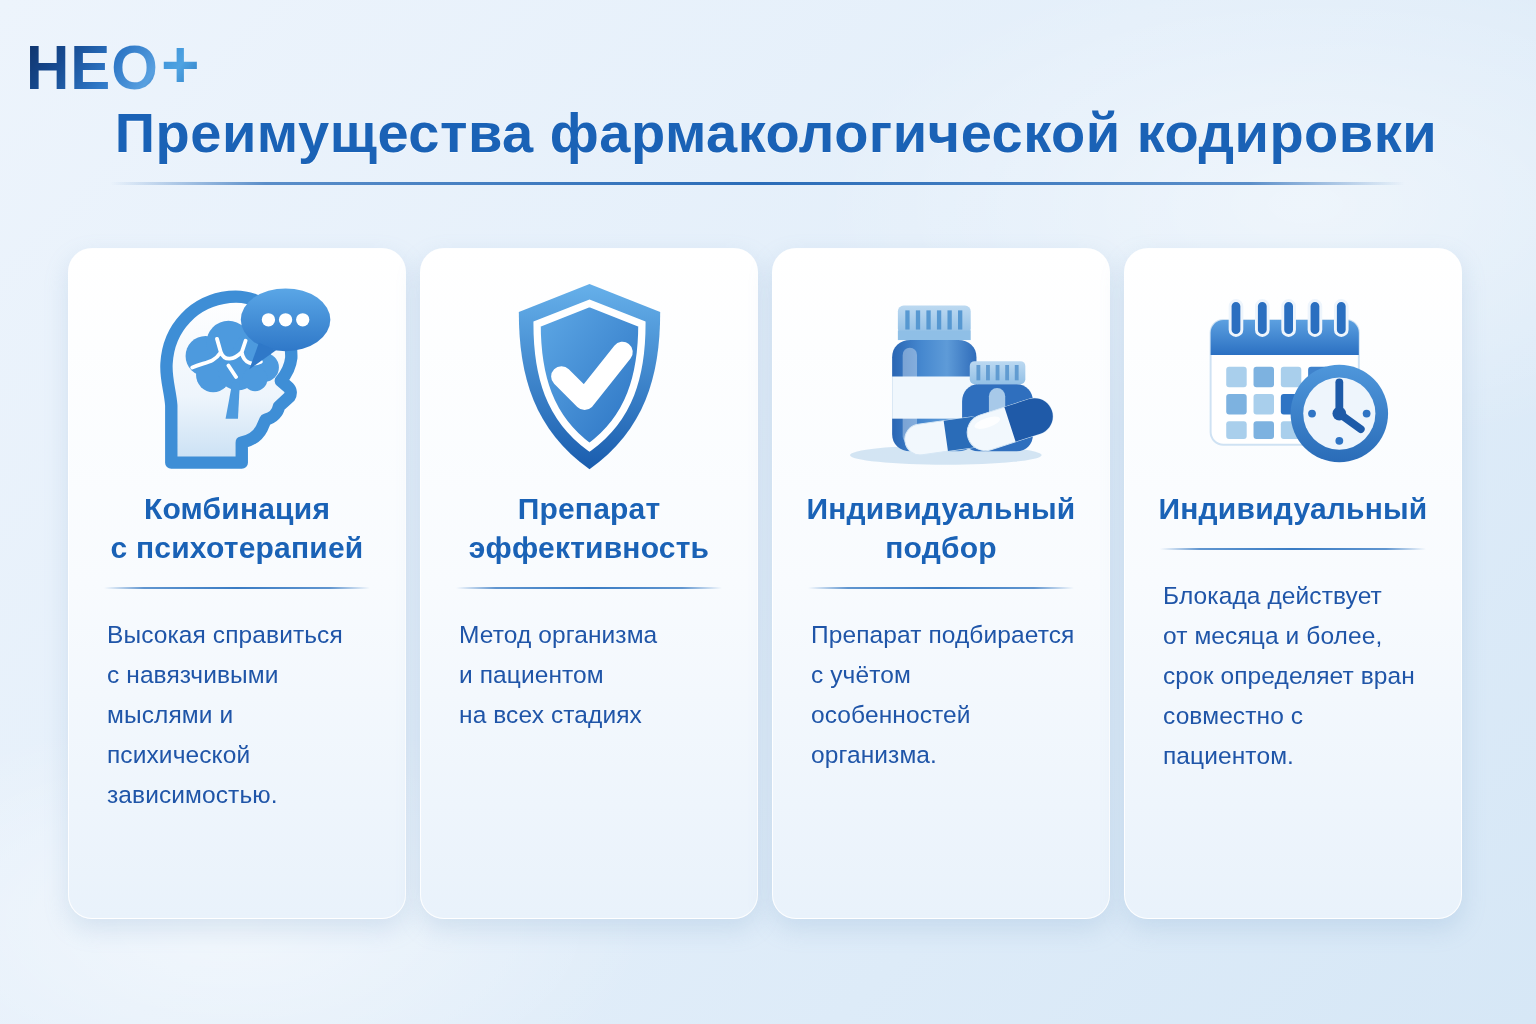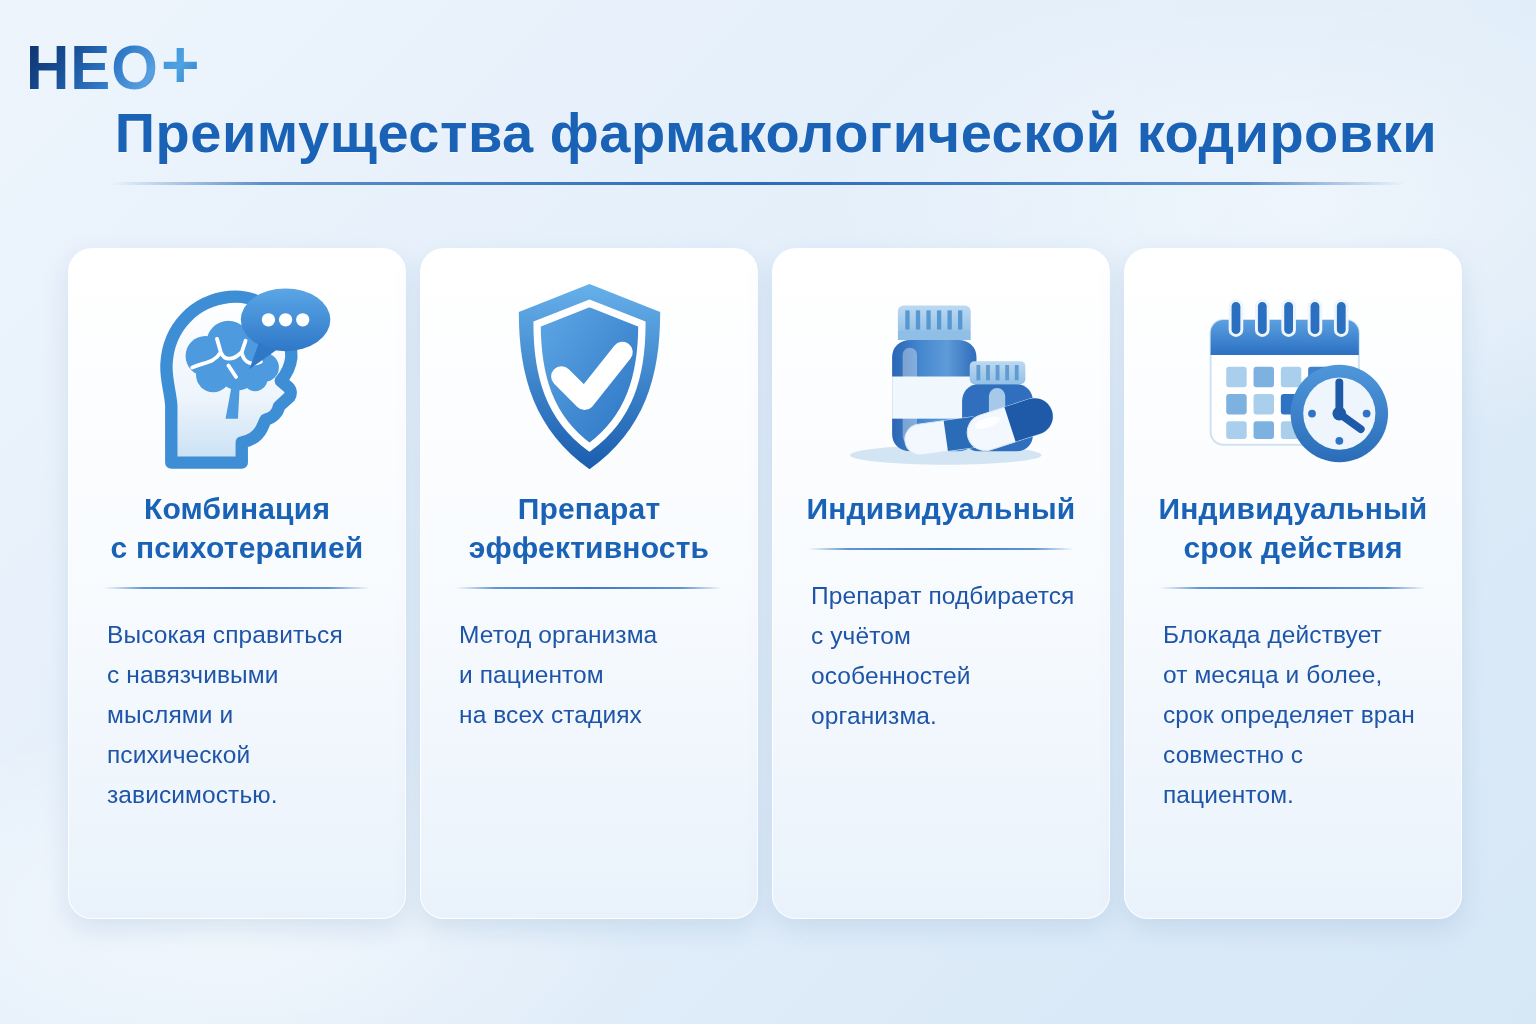--- a/index.html
+++ b/index.html
@@ -214,20 +214,21 @@
         </g>
         <g transform="rotate(-18 192 150)">
           <rect x="146" y="131" width="92" height="38" rx="19" fill="#f2f8fd" stroke="#d6e7f5" stroke-width="1"></rect>
           <path d="M 192 131 L 219 131 C 229 131 238 139 238 150 C 238 161 229 169 219 169 L 192 169 Z" fill="#1f5aa8"></path>
           <ellipse cx="170" cy="141" rx="14" ry="5" fill="#ffffff" opacity="0.8"></ellipse>
         </g>
       </svg>
     </div>
     <div class="card-title">
       <div>Индивидуальный</div>
+      <div>подбор</div>
     </div>
     <hr class="card-rule">
     <div class="card-body">
       <div>Препарат подбирается</div>
       <div>с учётом</div>
       <div>особенностей организма.</div>
     </div>
   </div>
 
   <div class="card">
@@ -272,21 +273,20 @@
           <circle cx="180" cy="138" r="4" fill="#2f74c4"></circle>
           <circle cx="152" cy="166" r="4" fill="#2f74c4"></circle>
           <line x1="152" y1="138" x2="152" y2="106" stroke="#1d5aa8" stroke-width="8" stroke-linecap="round"></line>
           <line x1="152" y1="138" x2="174" y2="154" stroke="#1d5aa8" stroke-width="8" stroke-linecap="round"></line>
           <circle cx="152" cy="138" r="7" fill="#1d5aa8"></circle>
         </g>
       </svg>
     </div>
     <div class="card-title">
       <div>Индивидуальный</div>
-      <div>срок действия</div>
     </div>
     <hr class="card-rule">
     <div class="card-body">
       <div>Блокада действует</div>
       <div>от месяца и более,</div>
       <div>срок определяет вран</div>
       <div>совместно с пациентом.</div>
     </div>
   </div>
 

